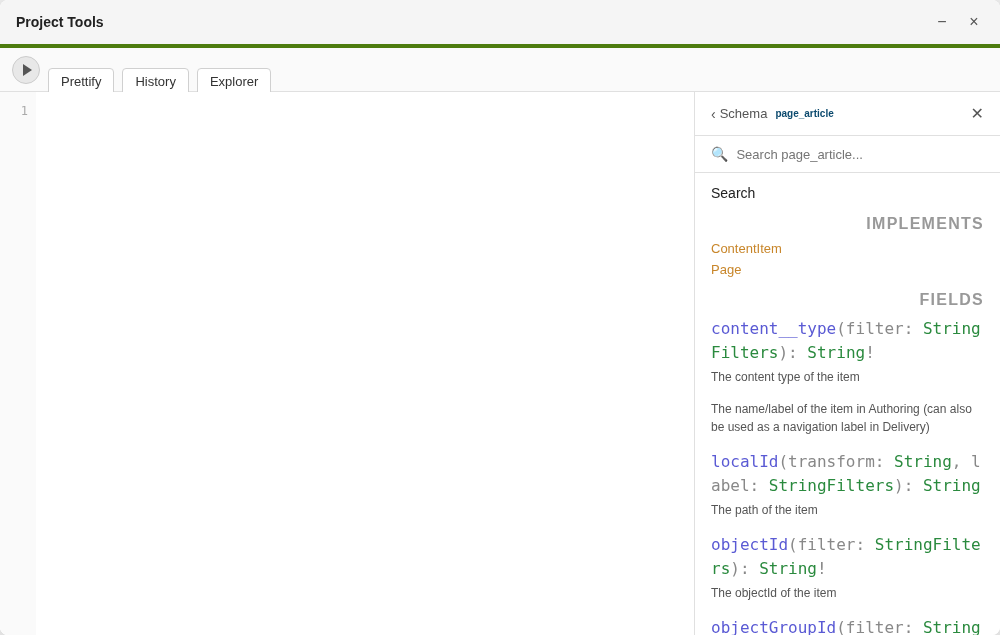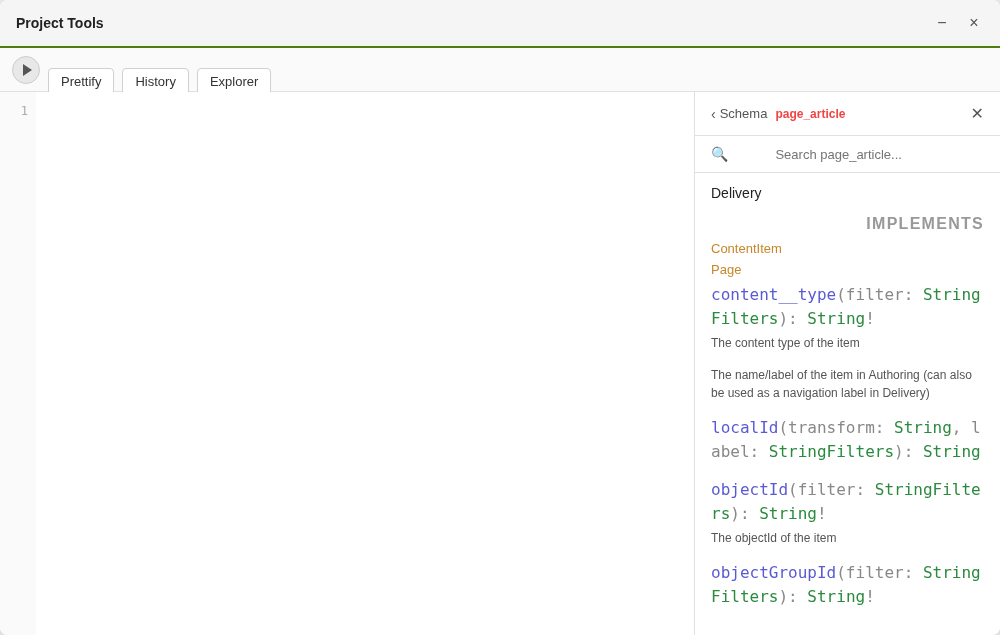--- a/index.html
+++ b/index.html
@@ -23,21 +23,21 @@
       flex-direction: column;
       overflow: hidden;
     }
     .title-bar {
       display: flex;
       align-items: center;
       justify-content: space-between;
       padding: 0 16px;
       height: 48px;
       background: #f5f5f5;
-      border-bottom: 2px solid #4d7c0f;
+      border-bottom: 4px solid #4d7c0f;
       flex-shrink: 0;
     }
     .title-bar-title {
       font-size: 14px;
       font-weight: 600;
       color: #222;
     }
     .title-bar-controls {
       display: flex;
       gap: 12px;
@@ -192,21 +192,20 @@
       color: #888;
       font-size: 14px;
     }
     .schema-search input {
       flex: 1;
       border: none;
       outline: none;
       font-size: 13px;
       color: #333;
       background: transparent;
-      margin-left: 39px;
     }
     .schema-body {
       flex: 1;
       overflow-y: auto;
       padding: 12px 16px;
     }
     .schema-section-title {
       font-size: 16px;
       font-weight: 700;
       letter-spacing: 0.08em;
@@ -287,53 +286,55 @@
     </div>
 
     <div class="schema-panel">
 
       <div class="schema-header">
         <div class="schema-nav">
           <button class="schema-back">
             <span class="schema-back-icon">‹</span>
             <span>Schema</span>
           </button>
-          <span style="font-size:12px;font-weight:600;color:#ef4444;">page_article</span>
+          <span style="font-size:10px;font-weight:600;color:#0c4a6e;">page_article</span>
         </div>
         <button class="schema-close-btn">✕</button>
       </div>
 
       <div class="schema-search">
         <span class="search-icon">🔍</span>
         <input type="text" placeholder="Search page_article..." style="">
       </div>
 
       <div class="schema-body">
-        <div class="schema-type-name">Delivery</div>
+        <div class="schema-type-name">Search</div>
 
         <div class="schema-section-title">IMPLEMENTS</div>
         <a class="schema-link">ContentItem</a>
         <a class="schema-link">Page</a>
 
+        <div class="schema-section-title">FIELDS</div>
 
         <div class="field-item">
           <div class="field-signature">
             <span class="field-name">content__type</span><span class="field-arg">(filter: </span><span class="field-type-filter">StringFilters</span><span class="field-arg">): </span><span class="field-type-string">String</span><span class="field-exclaim">!</span>
           </div>
           <div class="field-desc">The content type of the item</div>
         </div>
 
         <div class="field-item">
           <div class="field-desc">The name/label of the item in Authoring (can also be used as a navigation label in Delivery)</div>
         </div>
 
         <div class="field-item">
           <div class="field-signature">
             <span class="field-name">localId</span><span class="field-arg">(transform: </span><span class="field-type-filter">String</span><span class="field-arg">, label: </span><span class="field-type-filter">StringFilters</span><span class="field-arg">): </span><span class="field-type-string">String</span>
           </div>
+          <div class="field-desc">The path of the item</div>
         </div>
 
         <div class="field-item">
           <div class="field-signature">
             <span class="field-name">objectId</span><span class="field-arg">(filter: </span><span class="field-type-filter">StringFilters</span><span class="field-arg">): </span><span class="field-type-string">String</span><span class="field-exclaim">!</span>
           </div>
           <div class="field-desc">The objectId of the item</div>
         </div>
 
         <div class="field-item">

